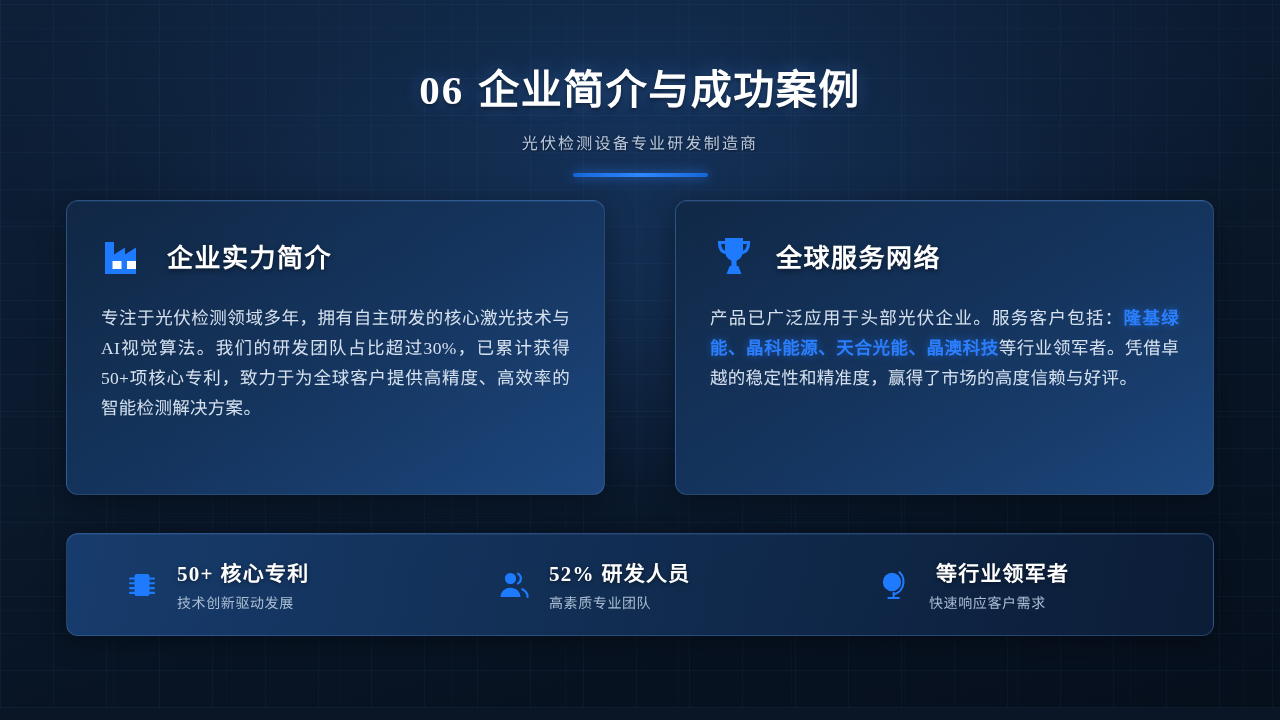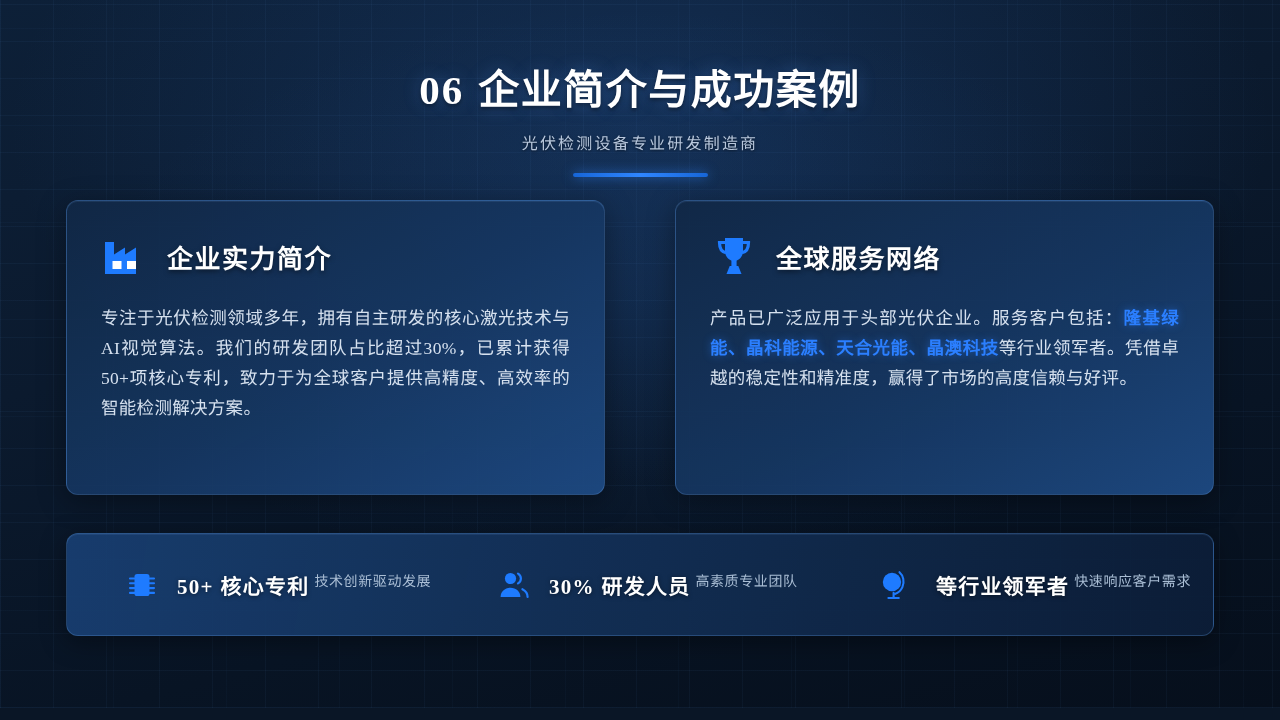--- a/index.html
+++ b/index.html
@@ -84,21 +84,21 @@
     box-shadow:0 6px 28px rgba(0,0,0,0.35), inset 0 1px 0 rgba(140,190,255,0.10);
     padding:31px 34px 0 34px;
   }
 
   .card-head { display:flex; align-items:center; gap:18px; }
 
   .card-icon { width:48px; height:48px; flex:0 0 48px; display:block; }
   .card-icon svg { width:48px; height:48px; display:block; }
 
   .card-title {
-    font-family:Liberation Serif, serif;
+    font-family:Liberation Mono, monospace;
     font-size:26px; font-weight:700;
     letter-spacing:1.5px;
     color:#ffffff;
     text-shadow:0 2px 5px rgba(0,0,0,0.5);
   }
 
   .card-body {
     margin-top:23px;
     font-family:Liberation Serif, serif;
     font-size:17.5px;
@@ -127,21 +127,21 @@
     flex:1;
     display:flex; align-items:center; gap:18px;
     padding-left:58px;
   }
   .stat:nth-child(2){ padding-left:36px; }
   .stat:nth-child(3){ padding-left:44px; }
 
   .stat-icon { width:34px; height:34px; flex:0 0 34px; }
   .stat-icon svg { width:34px; height:34px; display:block; }
 
-  .stat-text { display:flex; flex-direction:row; gap:5px; }
+  .stat-text { display:flex; flex-direction:column; gap:5px; }
   .stat-value {
     font-family:"Liberation Serif", serif;
     font-size:21px; font-weight:700;
     letter-spacing:1.2px;
     color:#ffffff;
     text-shadow:0 1px 4px rgba(0,0,0,0.5);
   }
   .stat-value .n { margin-right:7px; }
   .stat-label {
     font-size:14px;
@@ -215,21 +215,21 @@
 
     <div class="stat">
       <span class="stat-icon">
         <svg viewBox="0 0 34 34" xmlns="http://www.w3.org/2000/svg">
           <circle cx="13.5" cy="10.5" r="5.6" fill="#1e7bff"></circle>
           <path fill="#1e7bff" d="M3.6 29c0-5.3 4.4-9.2 9.9-9.2s9.9 3.9 9.9 9.2z"></path>
           <path fill="none" stroke="#1e7bff" stroke-width="2.2" stroke-linecap="round" d="M21 5.6a5.6 5.6 0 010 9.8M25.4 21.2c3.2 1.6 5.2 4.4 5.2 7.8"></path>
         </svg>
       </span>
       <span class="stat-text">
-        <span class="stat-value"><span class="n">30%</span><span>研发人员</span></span>
+        <span class="stat-value"><span class="n">52%</span><span>研发人员</span></span>
         <span class="stat-label">高素质专业团队</span>
       </span>
     </div>
 
     <div class="stat">
       <span class="stat-icon">
         <svg viewBox="0 0 34 34" xmlns="http://www.w3.org/2000/svg">
           <circle cx="15" cy="14" r="9.2" fill="#1e7bff"></circle>
           <path fill="none" stroke="#1e7bff" stroke-width="2.1" stroke-linecap="round" d="M22.5 4.2c3.9 3.4 5.2 9.6 2.9 14.9-1.5 3.4-4.3 5.8-7.5 6.9"></path>
           <path fill="none" stroke="#1e7bff" stroke-width="2.1" stroke-linecap="round" d="M16.6 24.8v5M11.4 30h10.4"></path>

